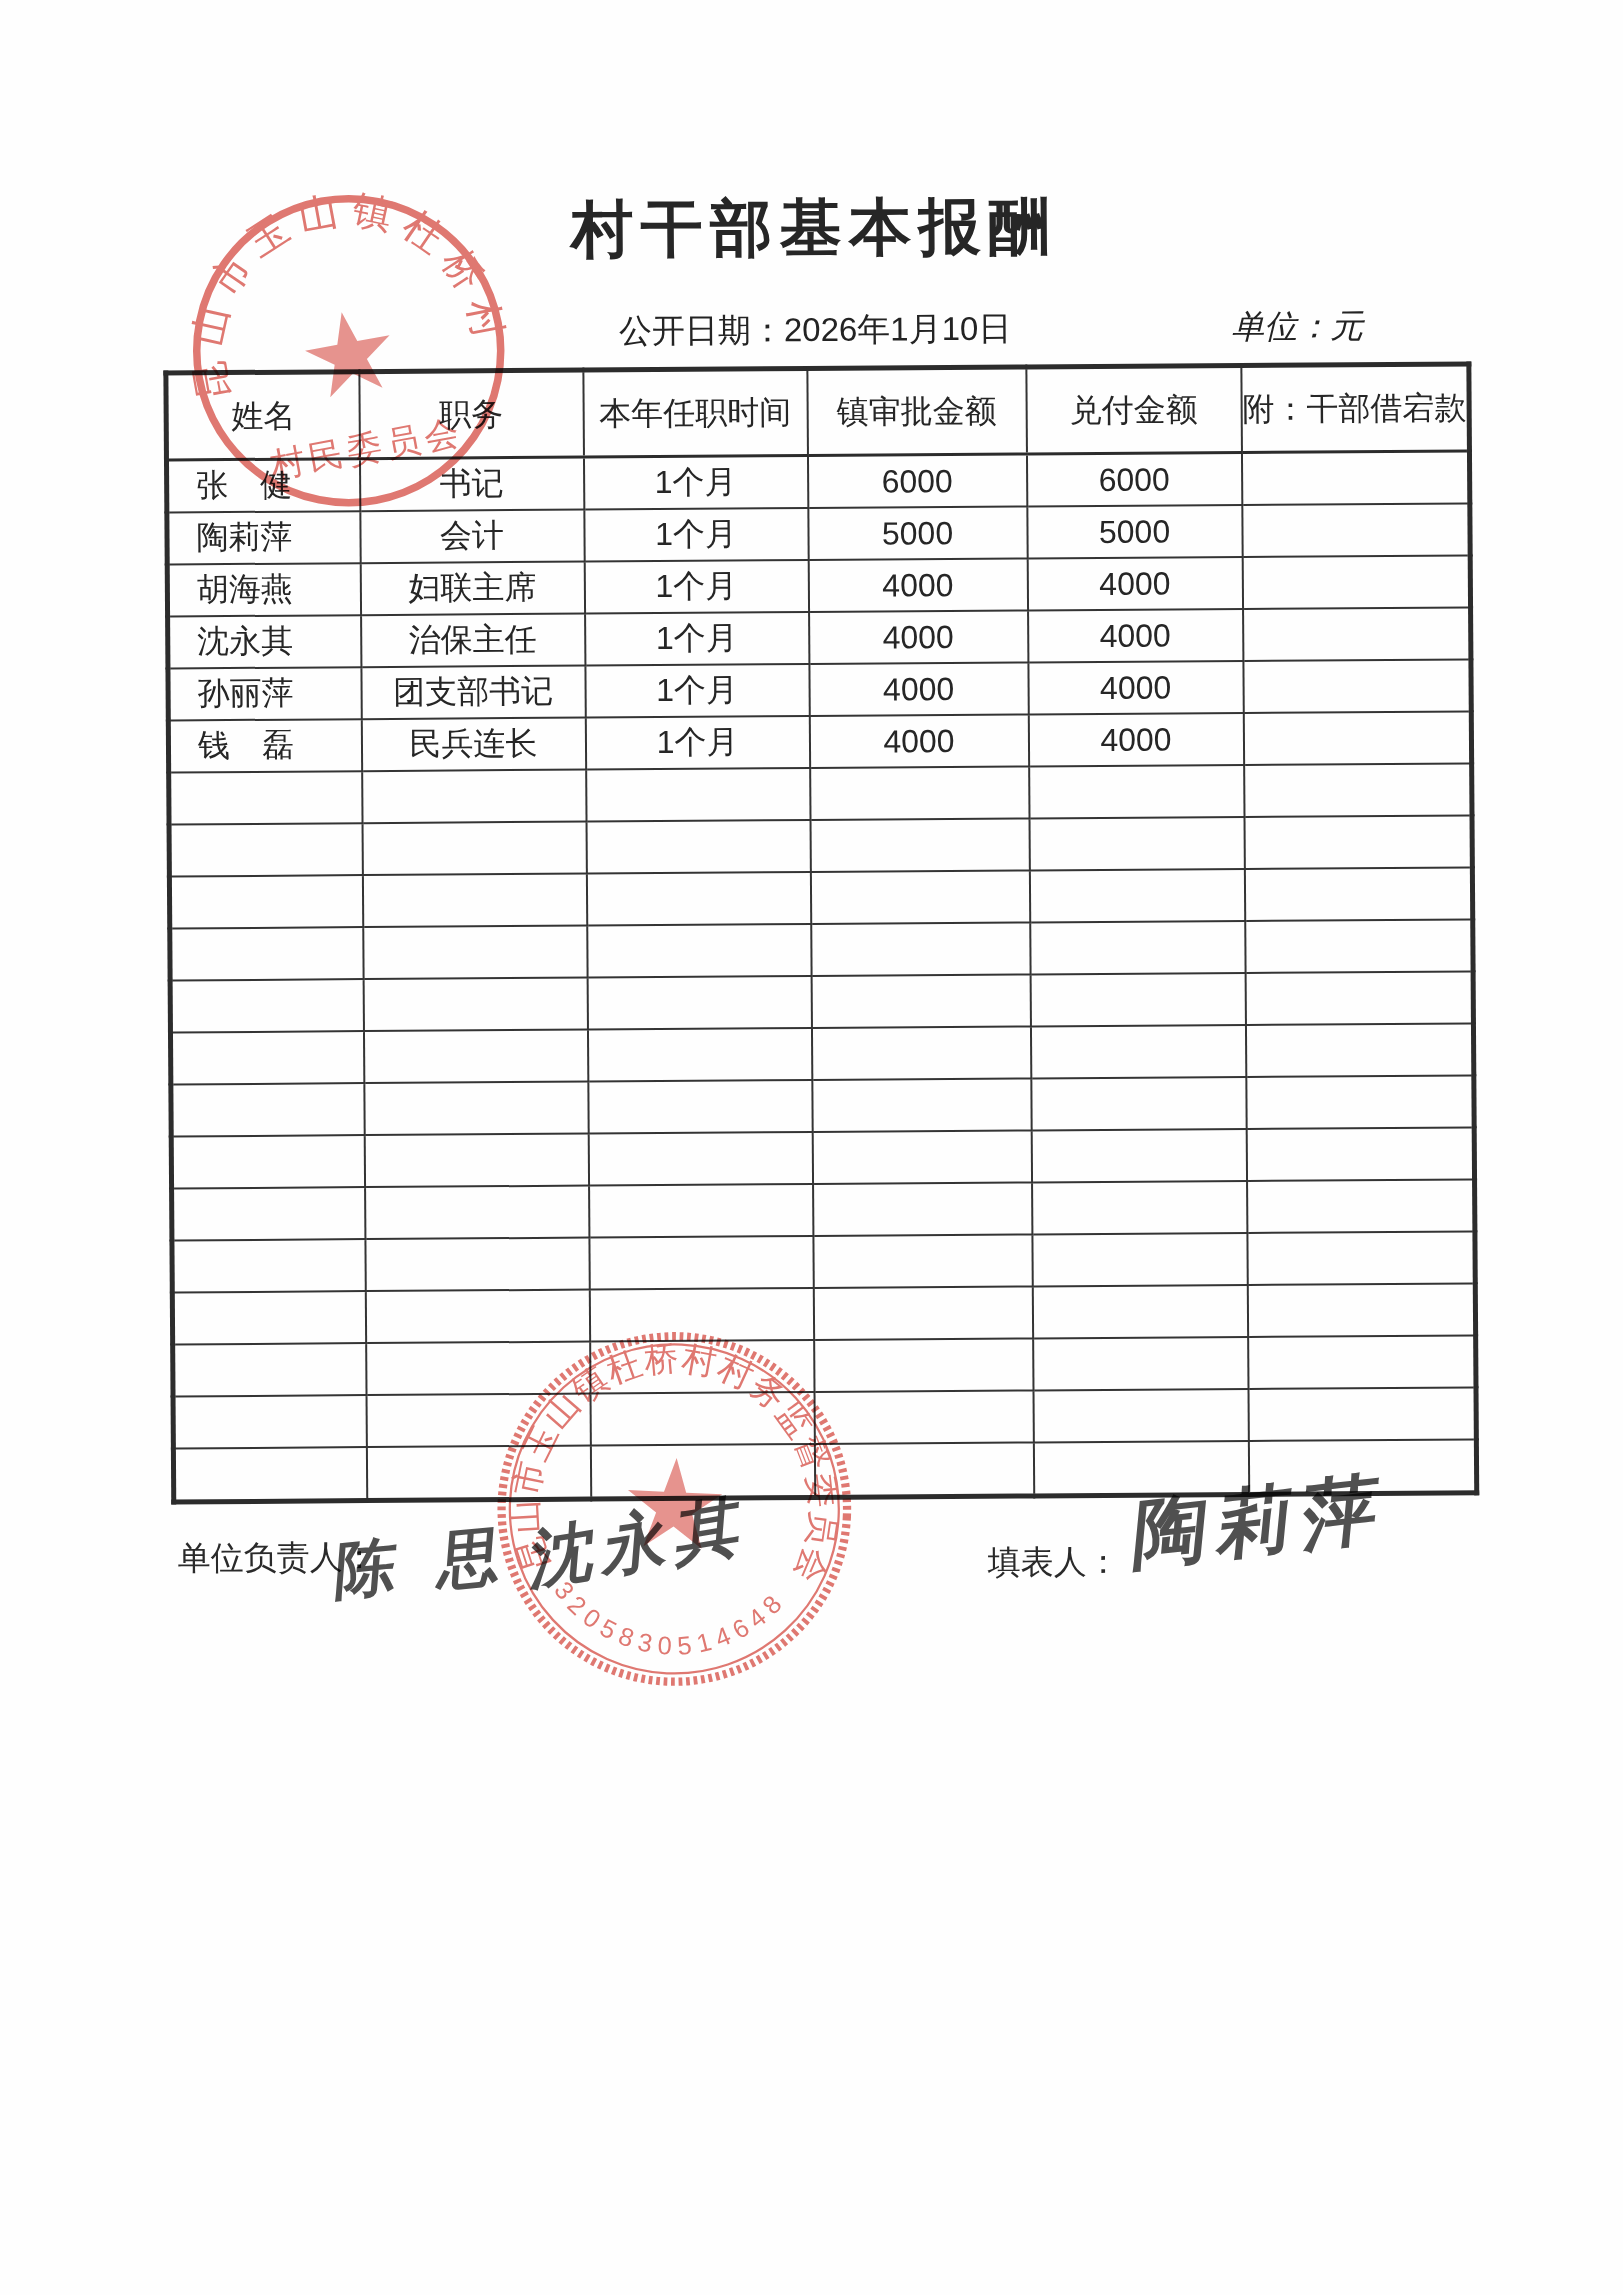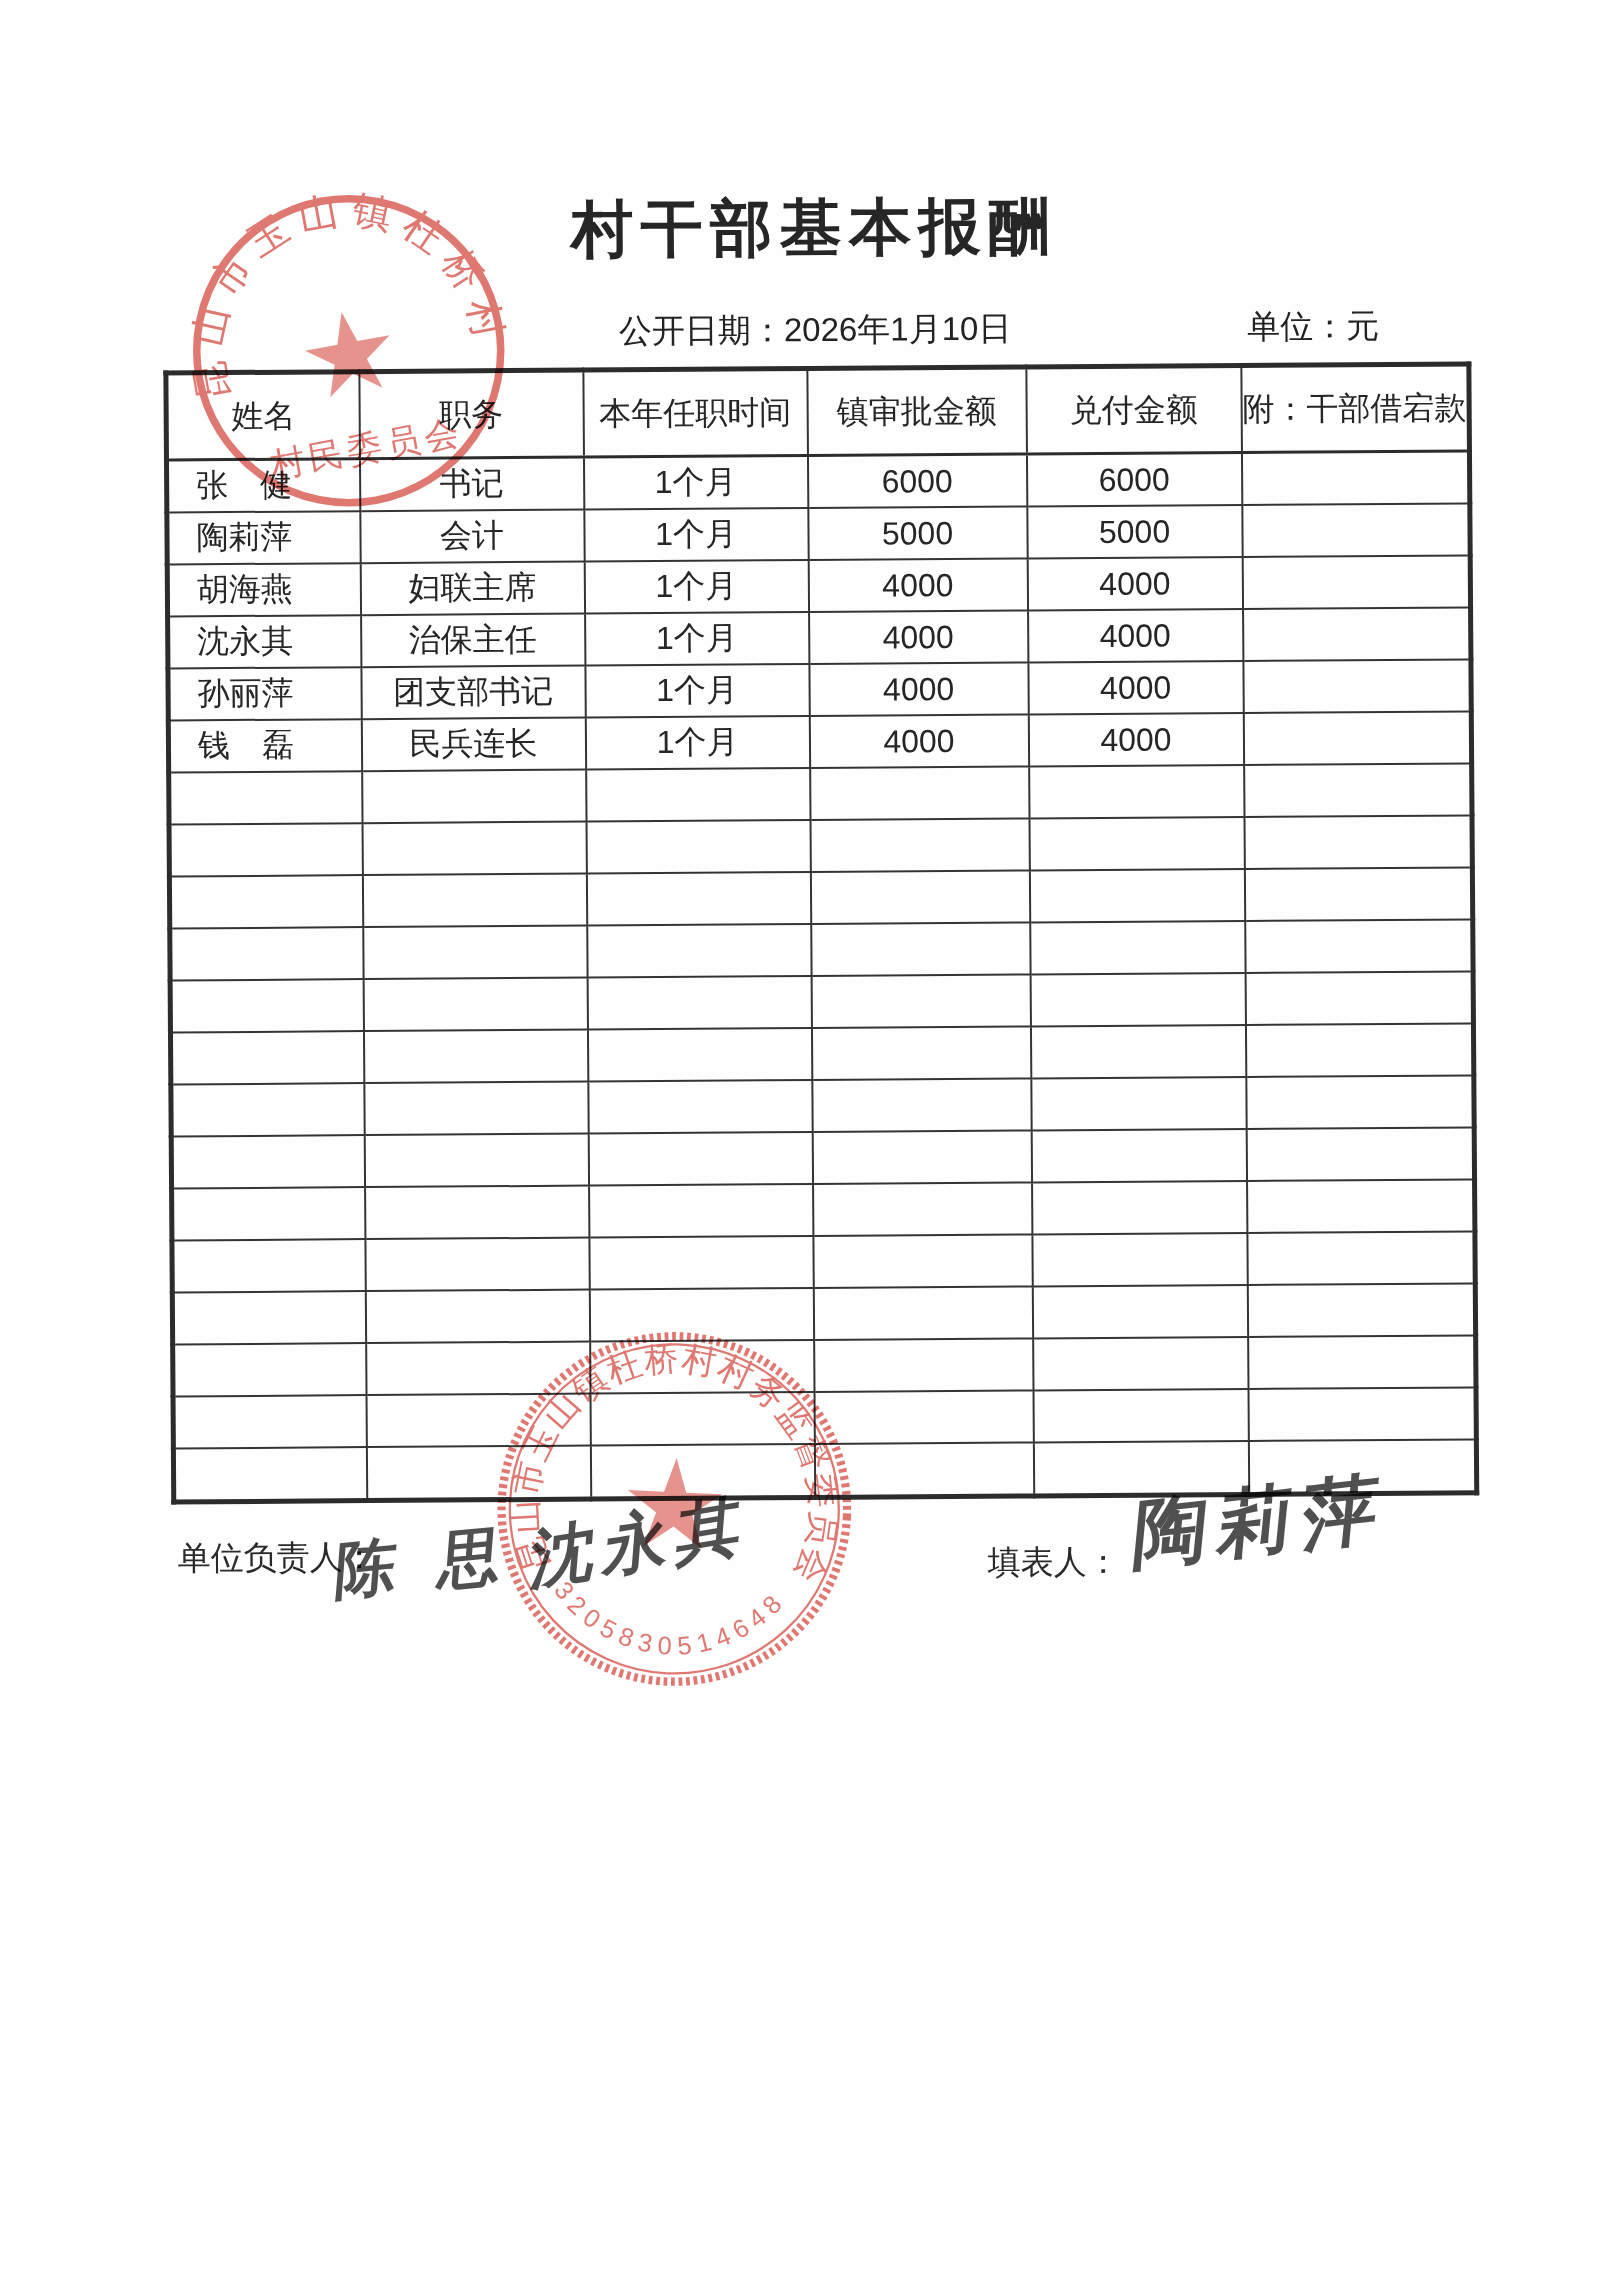--- a/index.html
+++ b/index.html
@@ -10,21 +10,21 @@
     color:#232323;
   }
   .content { position:absolute; inset:0; transform:rotate(-0.4deg); transform-origin:50% 45%; }
 
   .doc-title {
     position:absolute; left:168px; top:186px; width:1304px; margin:0;
     text-align:center; font-size:62px; font-weight:bold; letter-spacing:7.5px; color:#262626;
   }
   .meta-row { position:absolute; left:168px; top:308px; width:1304px; height:44px; font-size:33px; }
   .meta-date { position:absolute; left:0; width:100%; text-align:center; }
-  .meta-unit { position:absolute; right:88px; top:0; }
+  .meta-unit { position:absolute; right:104px; top:0;font-style:italic; }
 
   table.sheet {
     position:absolute; left:168px; top:366px; width:1304px;
     border-collapse:collapse; table-layout:fixed;
     font-size:32px; color:#262626;
     border:5.3px solid #2c2c2c;
   }
   table.sheet th, table.sheet td { border:2.3px solid #343434; text-align:center; padding:0; overflow:hidden; white-space:nowrap; }
   table.sheet thead th { height:83px; font-weight:normal; border-bottom:3.8px solid #2c2c2c; }
   table.sheet tbody td { height:50px; }

